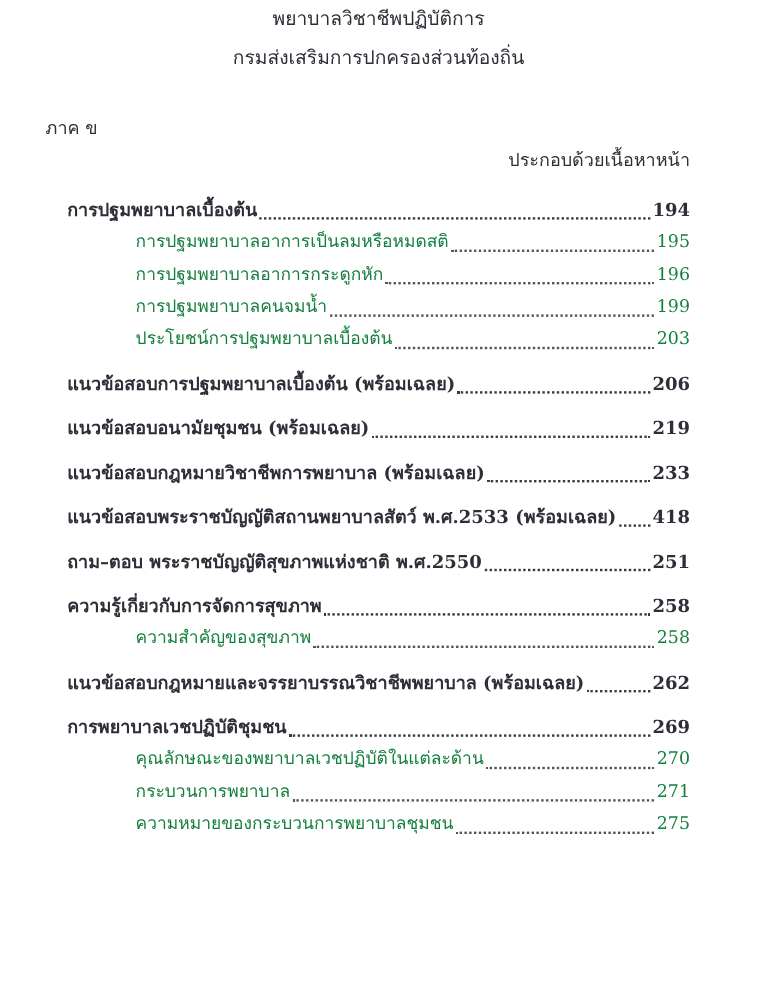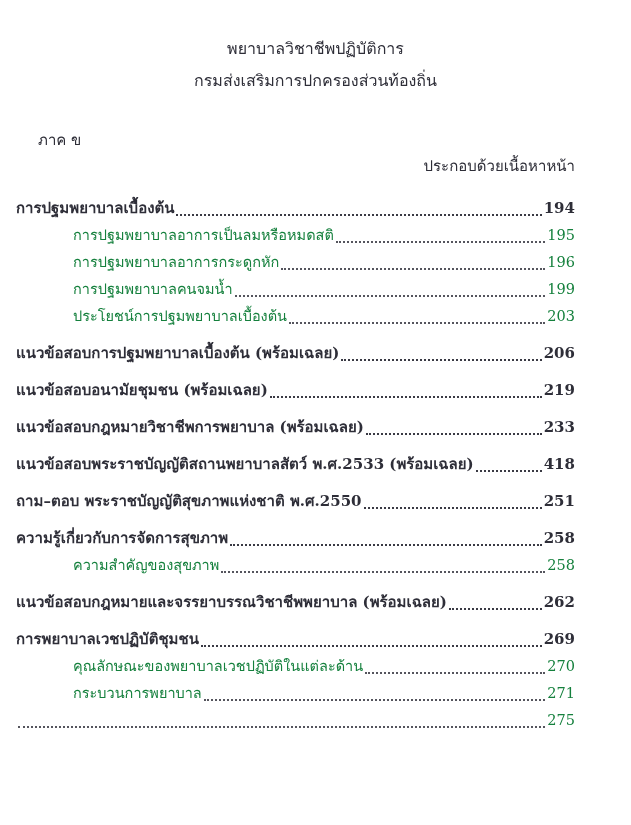--- a/index.html
+++ b/index.html
@@ -13,40 +13,39 @@
     width: 631px;
     height: 825px;
     margin: 0 auto;
     background: #ffffff;
     font-family: "DejaVu Serif", "Liberation Serif", serif;
     color: #4b4b53;
     overflow: hidden;
     box-sizing: border-box;
   }
   .doc-header {
-    padding-top: 33px;
     text-align: center;
     font-size: 16px;
     line-height: 32px;
     color: #2e2e38;
   }
   .doc-header .t-line { display: block; }
   .intro {
     margin: 30px 56px 0 38px;
     font-size: 15px;
     line-height: 26px;
     color: #2e2e38;
   }
   .intro-row2 {
     display: flex;
     justify-content: flex-end;
     align-items: baseline;
   }
   .toc {
-    margin: 16px 56px 0 16px;
+    margin: 16px 56px 0 56px;
   }
   .toc-row {
     display: flex;
     align-items: flex-end;
     font-size: 14.5px;
     line-height: 27px;
     color: #15803d;
   }
   .toc-row.main {
     font-weight: bold;
@@ -160,18 +159,19 @@
         <span class="toc-label">คุณลักษณะของพยาบาลเวชปฏิบัติในแต่ละด้าน</span>
         <span class="dot-leader"></span>
         <span class="toc-page">270</span>
       </div>
       <div class="toc-row sub">
         <span class="toc-label">กระบวนการพยาบาล</span>
         <span class="dot-leader"></span>
         <span class="toc-page">271</span>
       </div>
       <div class="toc-row sub">
+        <span class="toc-label">ความหมายของกระบวนการพยาบาลชุมชน</span>
         <span class="dot-leader"></span>
         <span class="toc-page">275</span>
       </div>
     </div>
 
 </div>
 
 </body></html>

